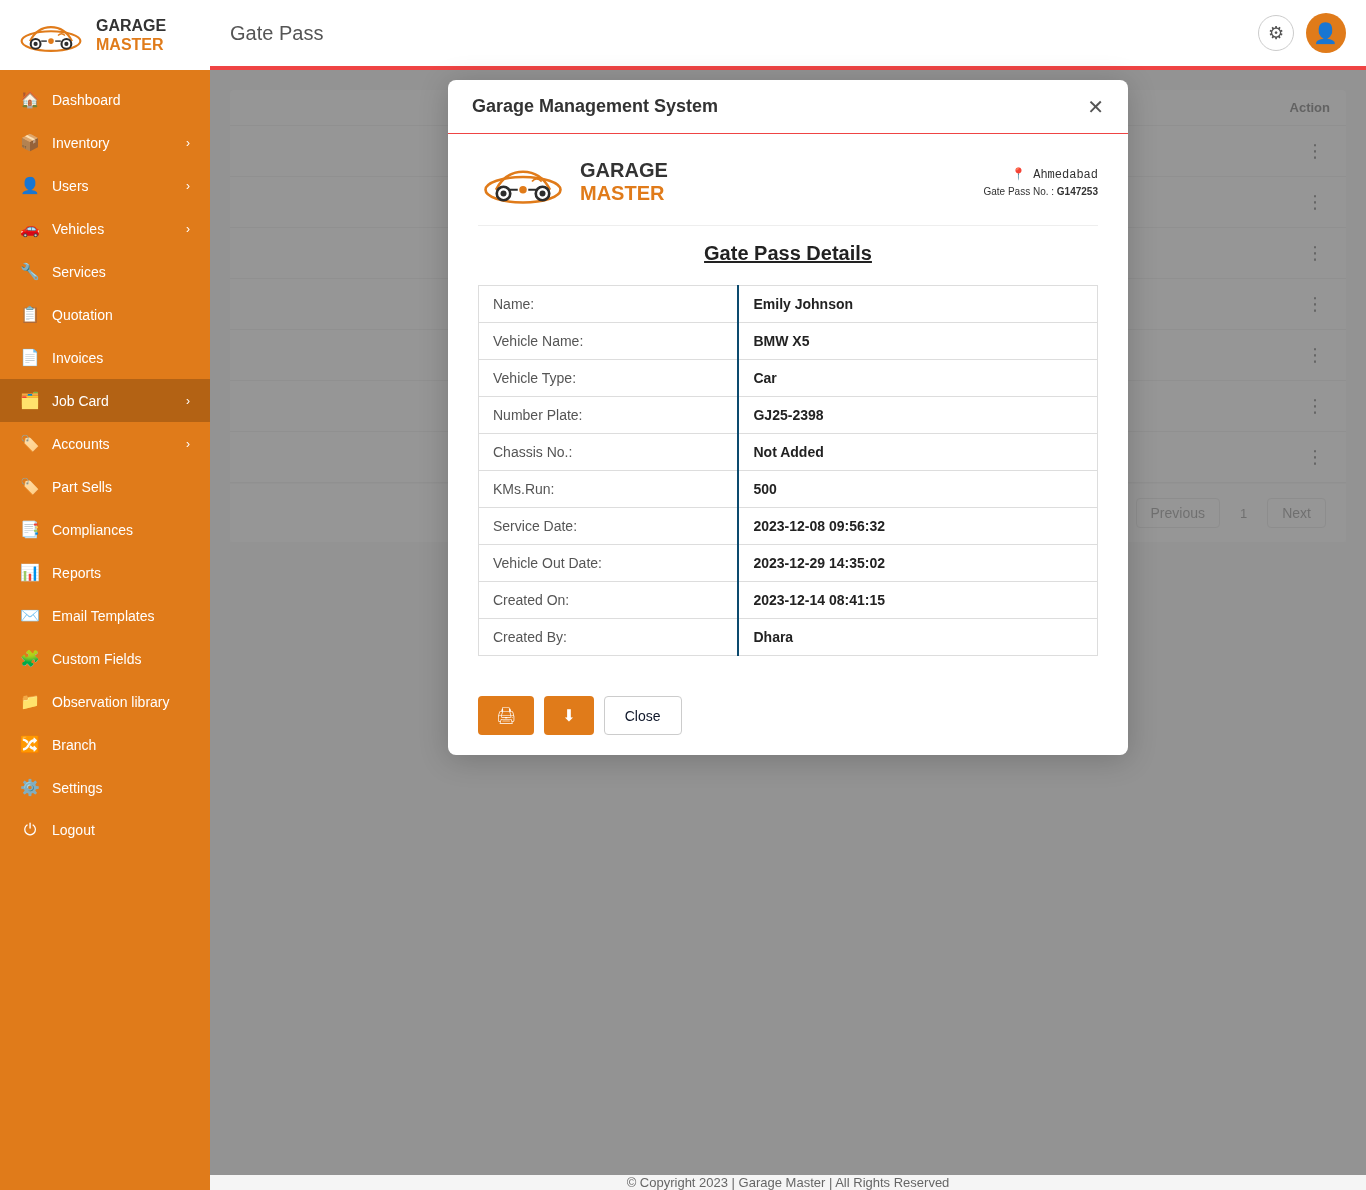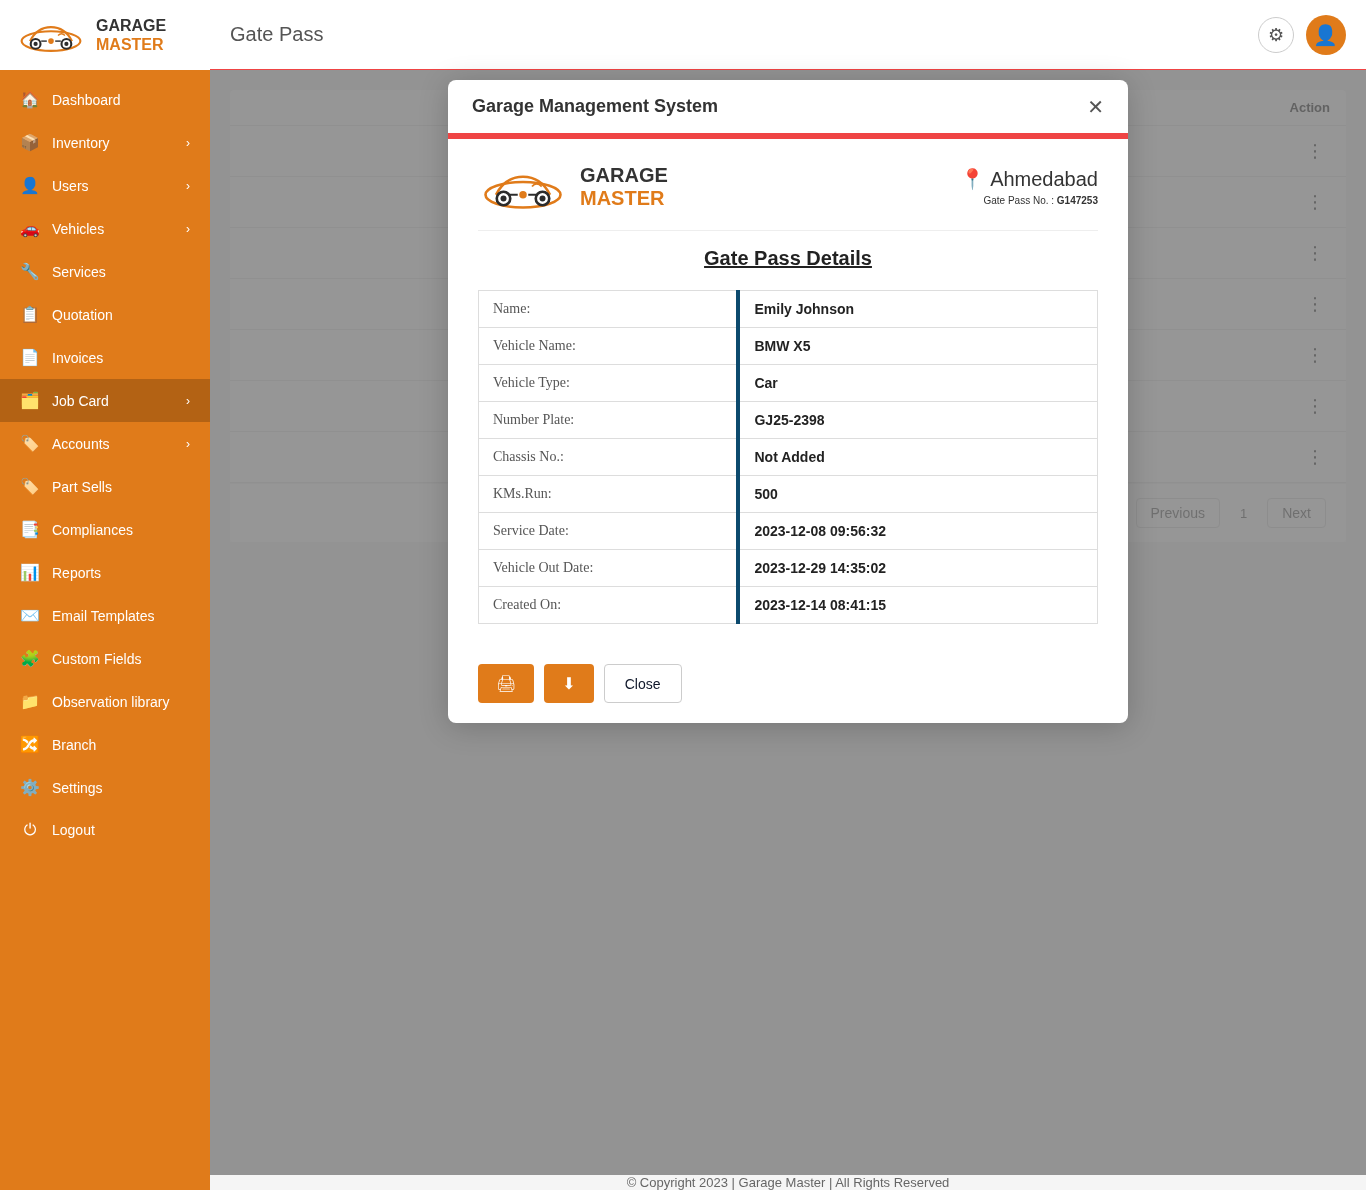--- a/index.html
+++ b/index.html
@@ -53,21 +53,21 @@
       display: flex;
       flex-direction: column;
     }
     .top-bar {
       background: #fff;
       height: 70px;
       display: flex;
       align-items: center;
       justify-content: space-between;
       padding: 0 20px;
-      border-bottom: 1px solid #ef4444;
+      border-bottom: 4px solid #ef4444;
     }
     .top-bar-title { font-size: 20px; color: #555; }
     .top-bar-actions { display: flex; align-items: center; gap: 12px; }
     .gear-btn {
       width: 36px; height: 36px;
       border-radius: 50%;
       border: 1px solid #ccc;
       background: #fff;
       display: flex; align-items: center; justify-content: center;
       cursor: pointer; font-size: 18px; color: #555;
@@ -126,21 +126,21 @@
       max-width: 95%;
       box-shadow: 0 4px 30px rgba(0,0,0,0.2);
       padding: 0;
       overflow: hidden;
     }
     .modal-header {
       display: flex;
       justify-content: space-between;
       align-items: center;
       padding: 16px 24px;
-      border-bottom: 6px solid #ef4444;
+      border-bottom: 1px solid #ef4444;
     }
     .modal-title { font-size: 18px; color: #333; font-weight: 600; }
     .modal-close {
       font-size: 20px;
       cursor: pointer;
       color: #555;
       background: none;
       border: none;
       line-height: 1;
     }
@@ -152,21 +152,21 @@
       align-items: center;
       justify-content: space-between;
       margin-bottom: 16px;
       padding-bottom: 16px;
       border-bottom: 1px solid #eee;
     }
     .modal-logo { display: flex; align-items: center; gap: 12px; }
     .modal-logo-text .garage { color: #333; font-weight: bold; font-size: 20px; }
     .modal-logo-text .master { color: #e07b1a; font-weight: bold; font-size: 20px; }
     .modal-location { text-align: right; }
-    .location-city { font-size: 20px; color: #333; margin-bottom: 4px; }
+    .location-city { font-size: 12px; color: #333; margin-bottom: 4px; font-family: Liberation Mono, monospace; }
     .location-pass { font-size: 10px; color: #333; }
     .location-pass strong { font-weight: bold; }
     .location-pin { color: #e07b1a; }
 
     .modal-section-title {
       text-align: center;
       font-size: 20px;
       font-weight: bold;
       text-decoration: underline;
       margin-bottom: 20px;
@@ -180,22 +180,21 @@
       border: 1px solid #ddd;
     }
     .gate-pass-table tr { border-bottom: 1px solid #ddd; }
     .gate-pass-table td {
       padding: 10px 14px;
       font-size: 14px;
     }
     .gate-pass-table td:first-child {
       color: #555;
       width: 42%;
-      border-right: 4px solid #0c4a6e;
-      font-family: Liberation Serif, serif;
+      border-right: 2px solid #0c4a6e;
     }
     .gate-pass-table td:last-child {
       color: #222;
       font-weight: 600;
     }
 
     
     .modal-footer {
       padding: 20px 30px;
       display: flex;
@@ -477,20 +476,24 @@
         <td>2023-12-08 09:56:32</td>
       </tr>
                 <tr>
         <td>Vehicle Out Date:</td>
         <td>2023-12-29 14:35:02</td>
       </tr>
                 <tr>
         <td>Created On:</td>
         <td>2023-12-14 08:41:15</td>
       </tr>
+                <tr>
+        <td>Created By:</td>
+        <td>Dhara</td>
+      </tr>
               </tbody>
           </table>
         </div>
 
         <div class="modal-footer">
           <button class="btn-orange">
             <span>🖨</span>
           </button>
           <button class="btn-orange">
             <span>⬇</span>

